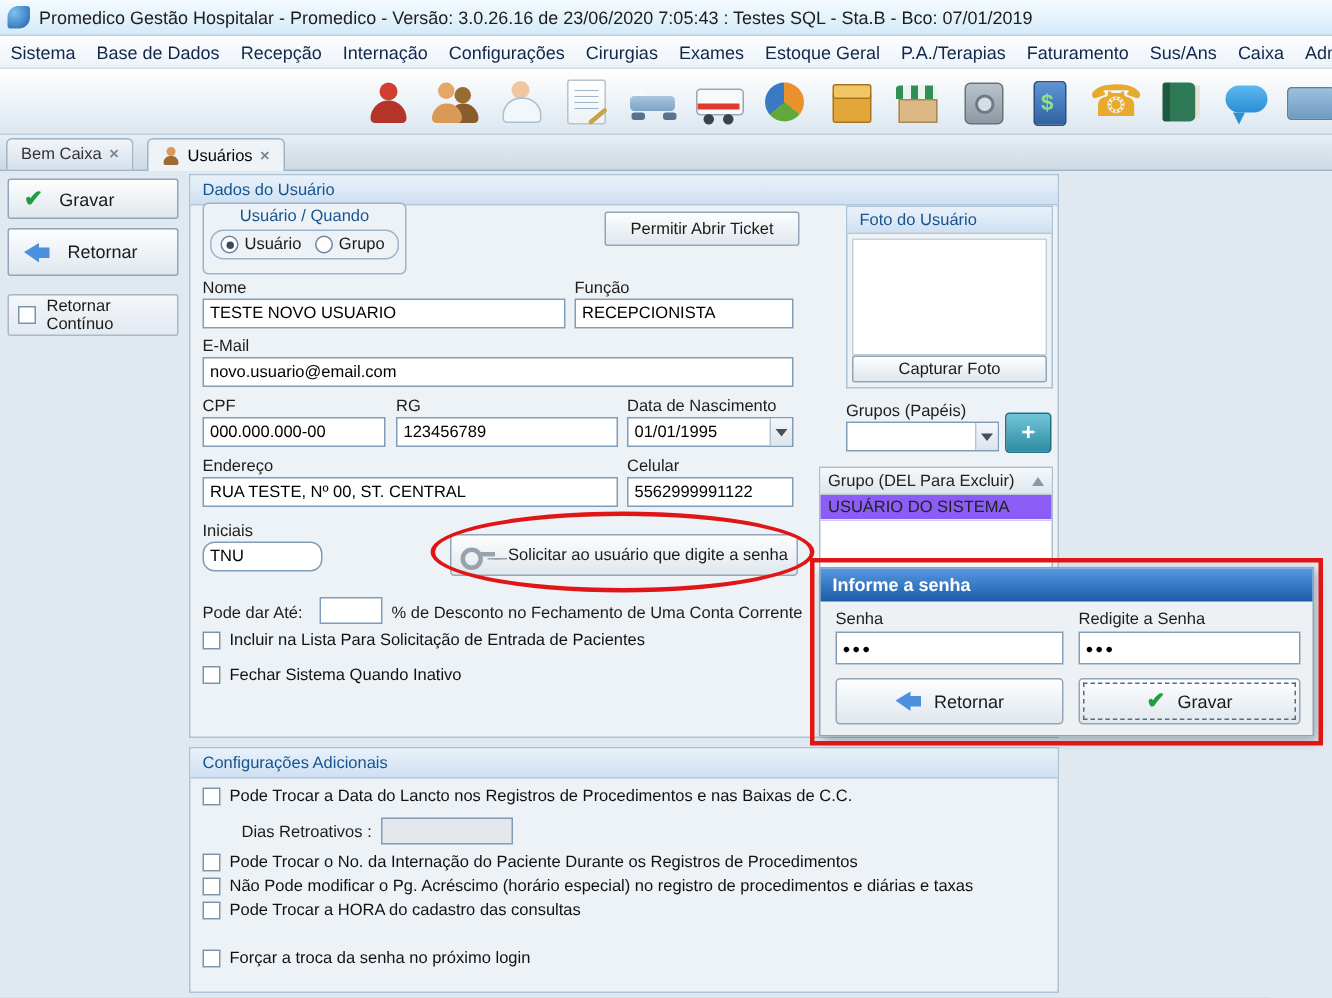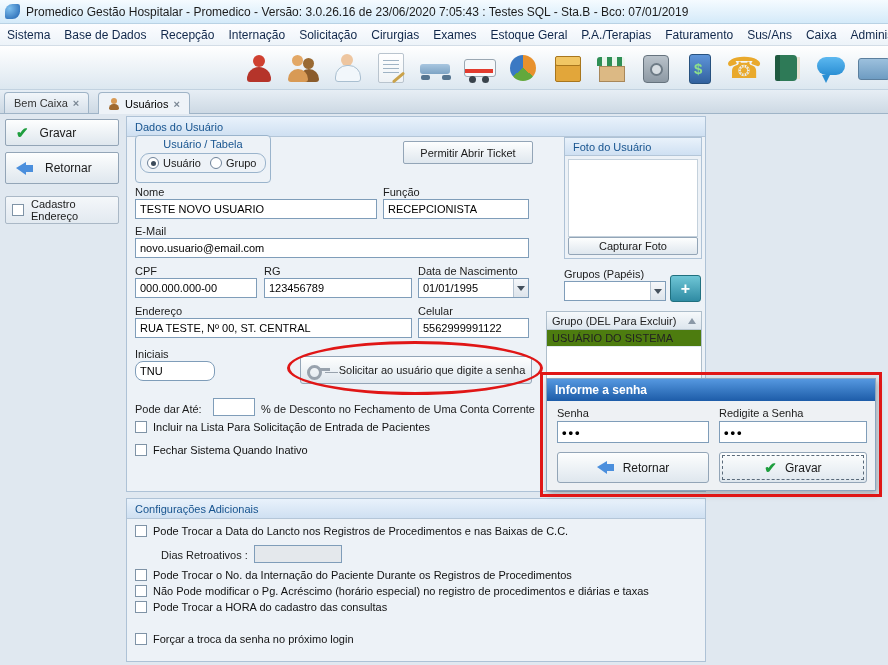--- a/index.html
+++ b/index.html
@@ -94,21 +94,21 @@
   .radio-row{display:flex;align-items:center;gap:4px;font-size:11px}
 
   .foto-panel{left:437px;top:20px;width:138px;height:122px}
   .foto-panel .panel-h{height:18px}
   .foto-area{position:absolute;left:3px;top:21px;right:3px;height:78px;background:#fff;border:1px solid #c4d1dc}
   .capture-btn{left:3px;bottom:3px;right:3px;height:18px}
 
   .grplist{position:absolute;left:419px;top:194px;width:156px;height:70px;background:#fff;border:1px solid #aebecb}
   .grplist-h{height:18px;background:linear-gradient(#f6f9fb,#dde6ee);border-bottom:1px solid #b9c6d1;display:flex;align-items:center;justify-content:space-between;padding:0 5px;font-size:11px;color:#222}
   .sortup{width:0;height:0;border-left:4px solid transparent;border-right:4px solid transparent;border-bottom:6px solid #8a98a6}
-  .grplist-row{padding:2px 5px;font-size:11px;background:#4d7c0f;border-bottom:1px solid #e2eaf0;color:#222}
+  .grplist-row{padding:2px 5px;font-size:11px;background:#8b5cf6;border-bottom:1px solid #e2eaf0;color:#222}
 
   .addgrp-btn{left:543px;top:158px;width:31px;height:27px;background:linear-gradient(#6fc6d6,#2f8ba3);border:1px solid #20707f;border-radius:3px;color:#fff;font-weight:bold;font-size:16px}
 
   .solicitar-btn{left:173px;top:239px;width:232px;height:28px;border-radius:3px}
   .key-icon{position:relative;width:24px;height:13px;flex:0 0 auto}
   .key-icon::before{content:"";position:absolute;left:0;top:1px;width:9px;height:9px;border:3px solid #98a2ad;border-radius:50%}
   .key-icon::after{content:"";position:absolute;left:12px;top:4px;width:11px;height:3px;background:#98a2ad;box-shadow:5px 3px 0 -1px #98a2ad,9px 3px 0 -1px #98a2ad}
 
   
   .senha-dialog{position:absolute;left:546px;top:378px;width:330px;height:113px;background:#eef1f4;border:1px solid #8ca6bf;box-shadow:2px 3px 7px rgba(0,0,0,.28);z-index:40}
@@ -129,21 +129,21 @@
   <div class="titlebar">
     <span class="applogo"></span>
     <span class="title-text">Promedico Gestão Hospitalar - Promedico - Versão: 3.0.26.16 de 23/06/2020  7:05:43 : Testes SQL - Sta.B - Bco: 07/01/2019</span>
   </div>
 
   <div class="menubar">
     <span class="menu-item">Sistema</span>
     <span class="menu-item">Base de Dados</span>
     <span class="menu-item">Recepção</span>
     <span class="menu-item">Internação</span>
-    <span class="menu-item">Solicitação</span>
+    <span class="menu-item">Configurações</span>
     <span class="menu-item">Cirurgias</span>
     <span class="menu-item">Exames</span>
     <span class="menu-item">Estoque Geral</span>
     <span class="menu-item">P.A./Terapias</span>
     <span class="menu-item">Faturamento</span>
     <span class="menu-item">Sus/Ans</span>
     <span class="menu-item">Caixa</span>
     <span class="menu-item">Administra</span>
   </div>
 
@@ -180,28 +180,28 @@
   <div class="btn icon-btn side-btn" style="top:119px;height:27px">
     <span class="check-icon"></span>
     <span>Gravar</span>
   </div>
   <div class="btn icon-btn side-btn" style="top:152px;height:32px">
     <span class="arrow-left"></span>
     <span>Retornar</span>
   </div>
   <div class="cadastro-side">
     <span class="cb"></span>
-    <span>Cadastro Endereço</span>
+    <span>Retornar Contínuo</span>
   </div>
 
   <div class="panel user-panel">
     <div class="panel-h">Dados do Usuário</div>
 
     <div class="ugbox">
-      <div class="ugbox-title">Usuário / Tabela</div>
+      <div class="ugbox-title">Usuário / Quando</div>
       <div class="ugbox-inner">
         <span class="radio-row">
           <span class="radio checked"></span>
           <span>Usuário</span>
         </span>
         <span class="radio-row">
           <span class="radio"></span>
           <span>Grupo</span>
         </span>
       </div>

